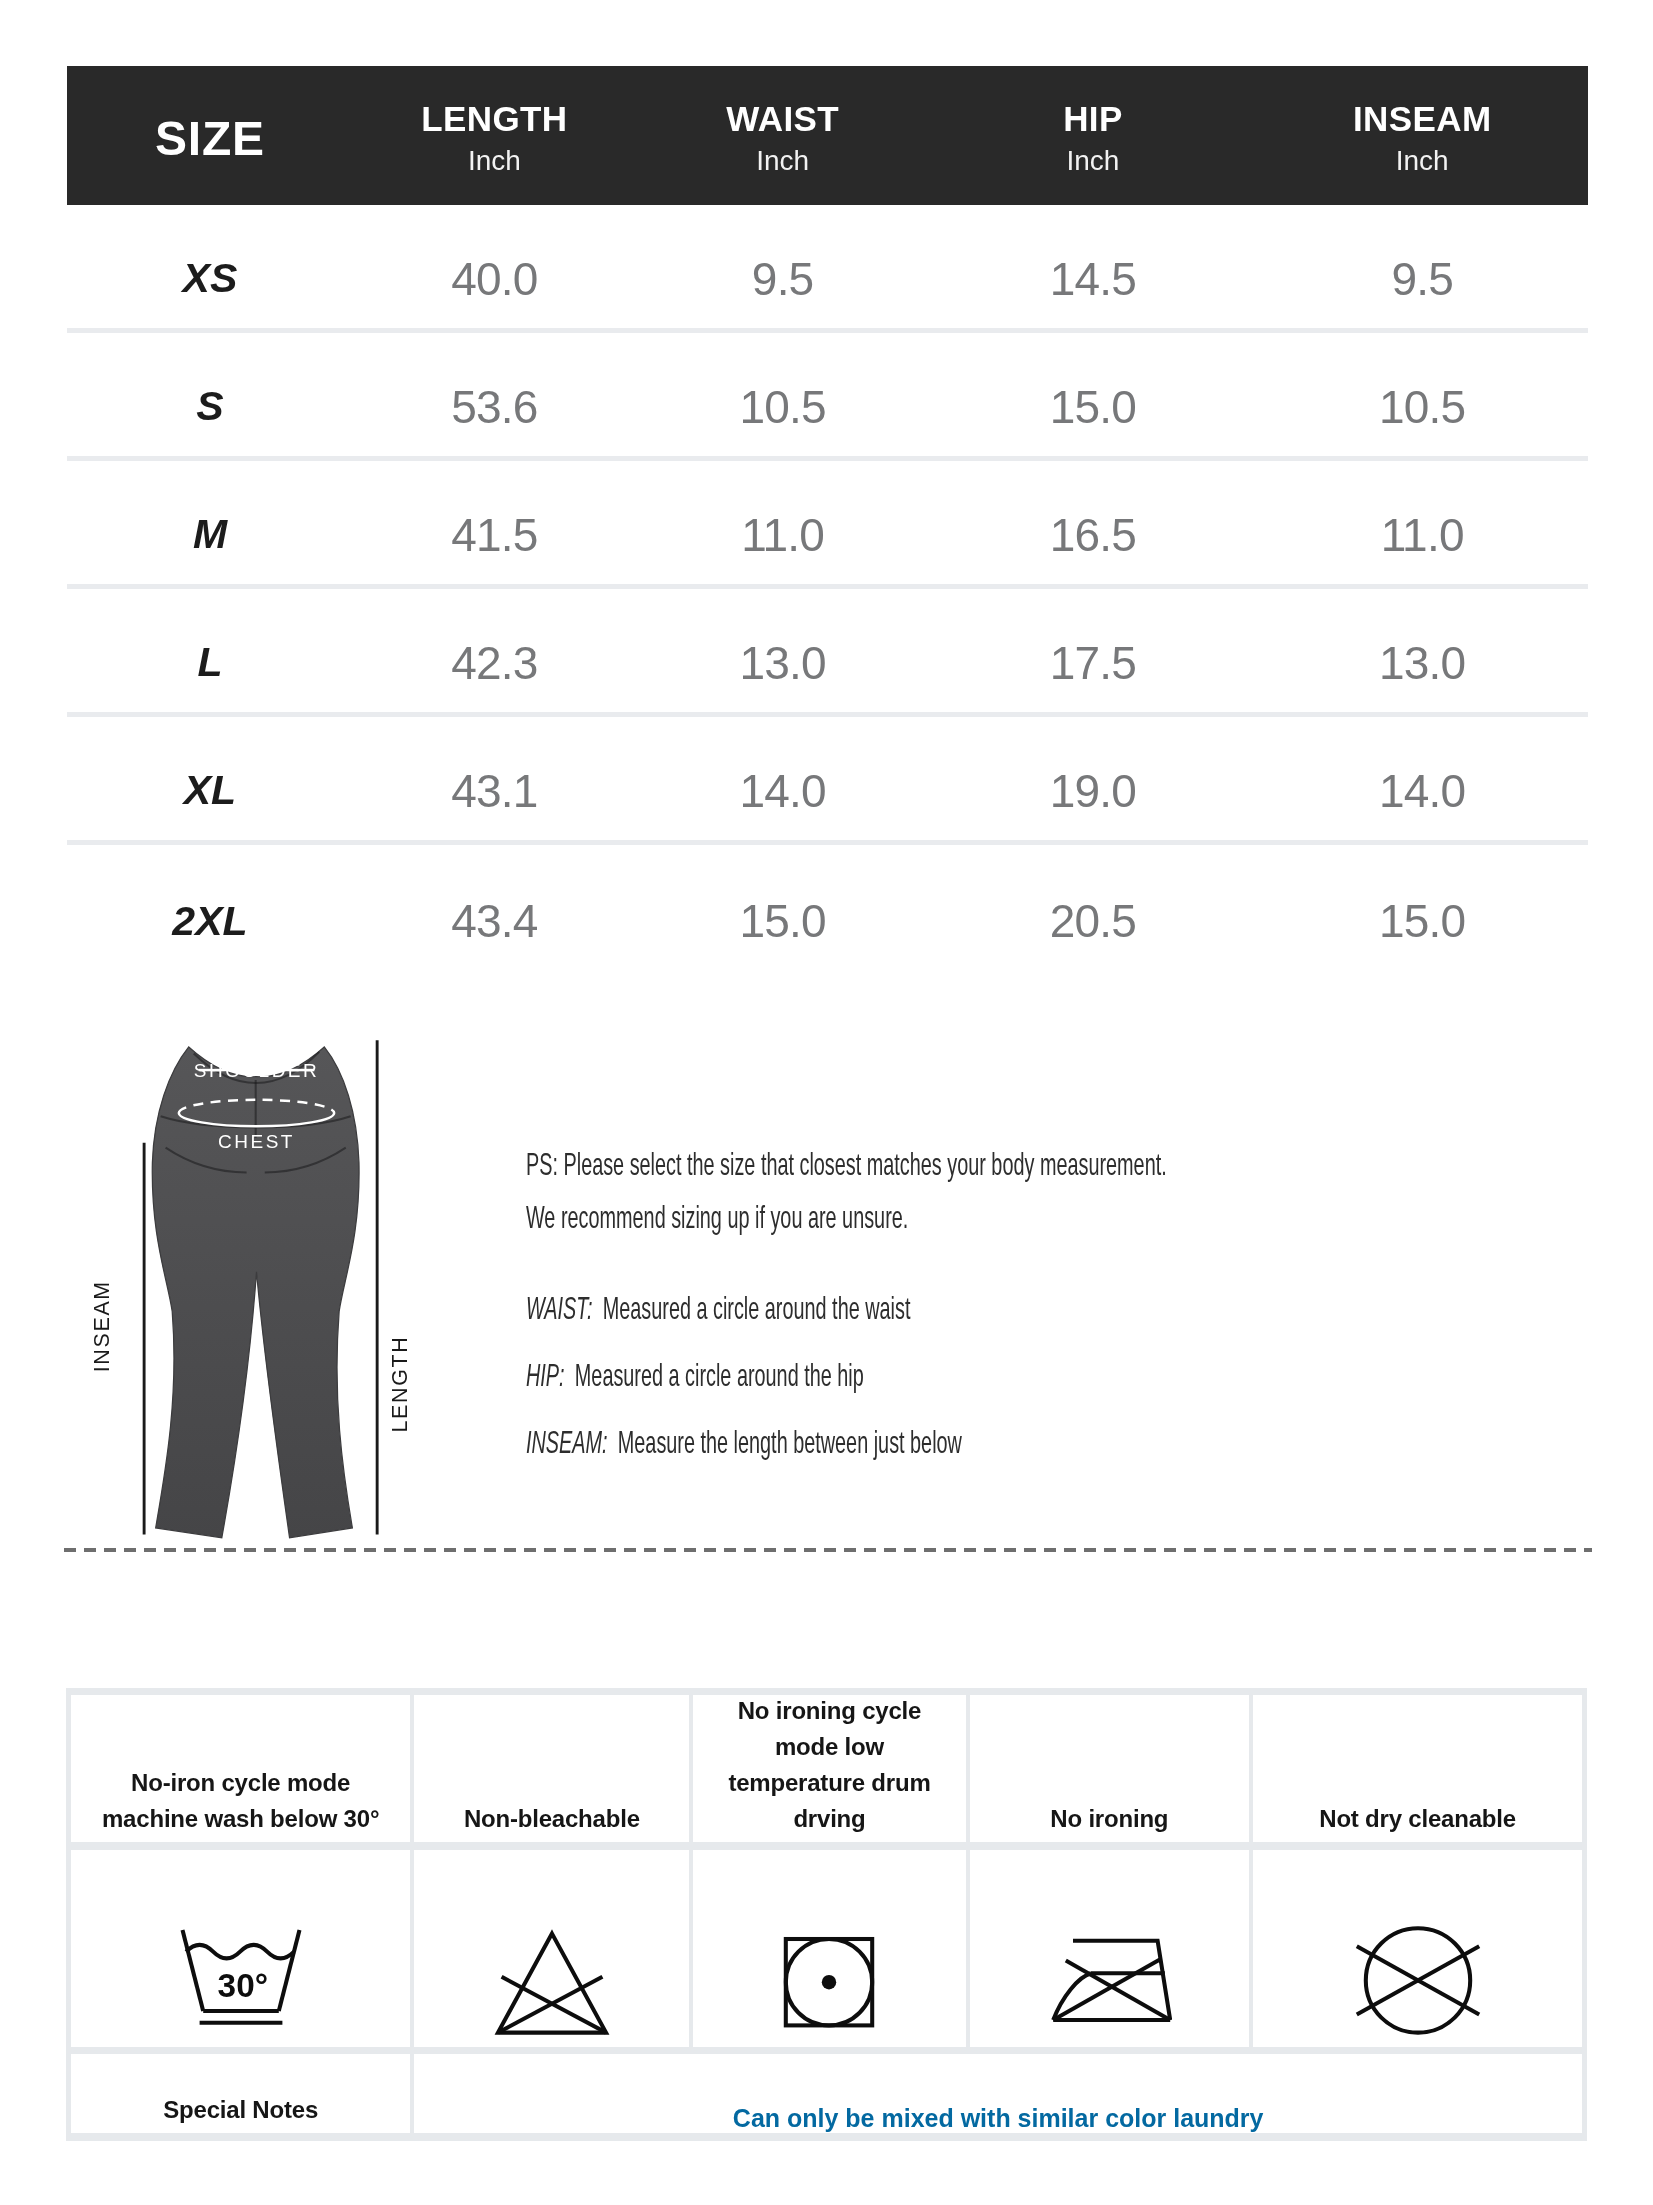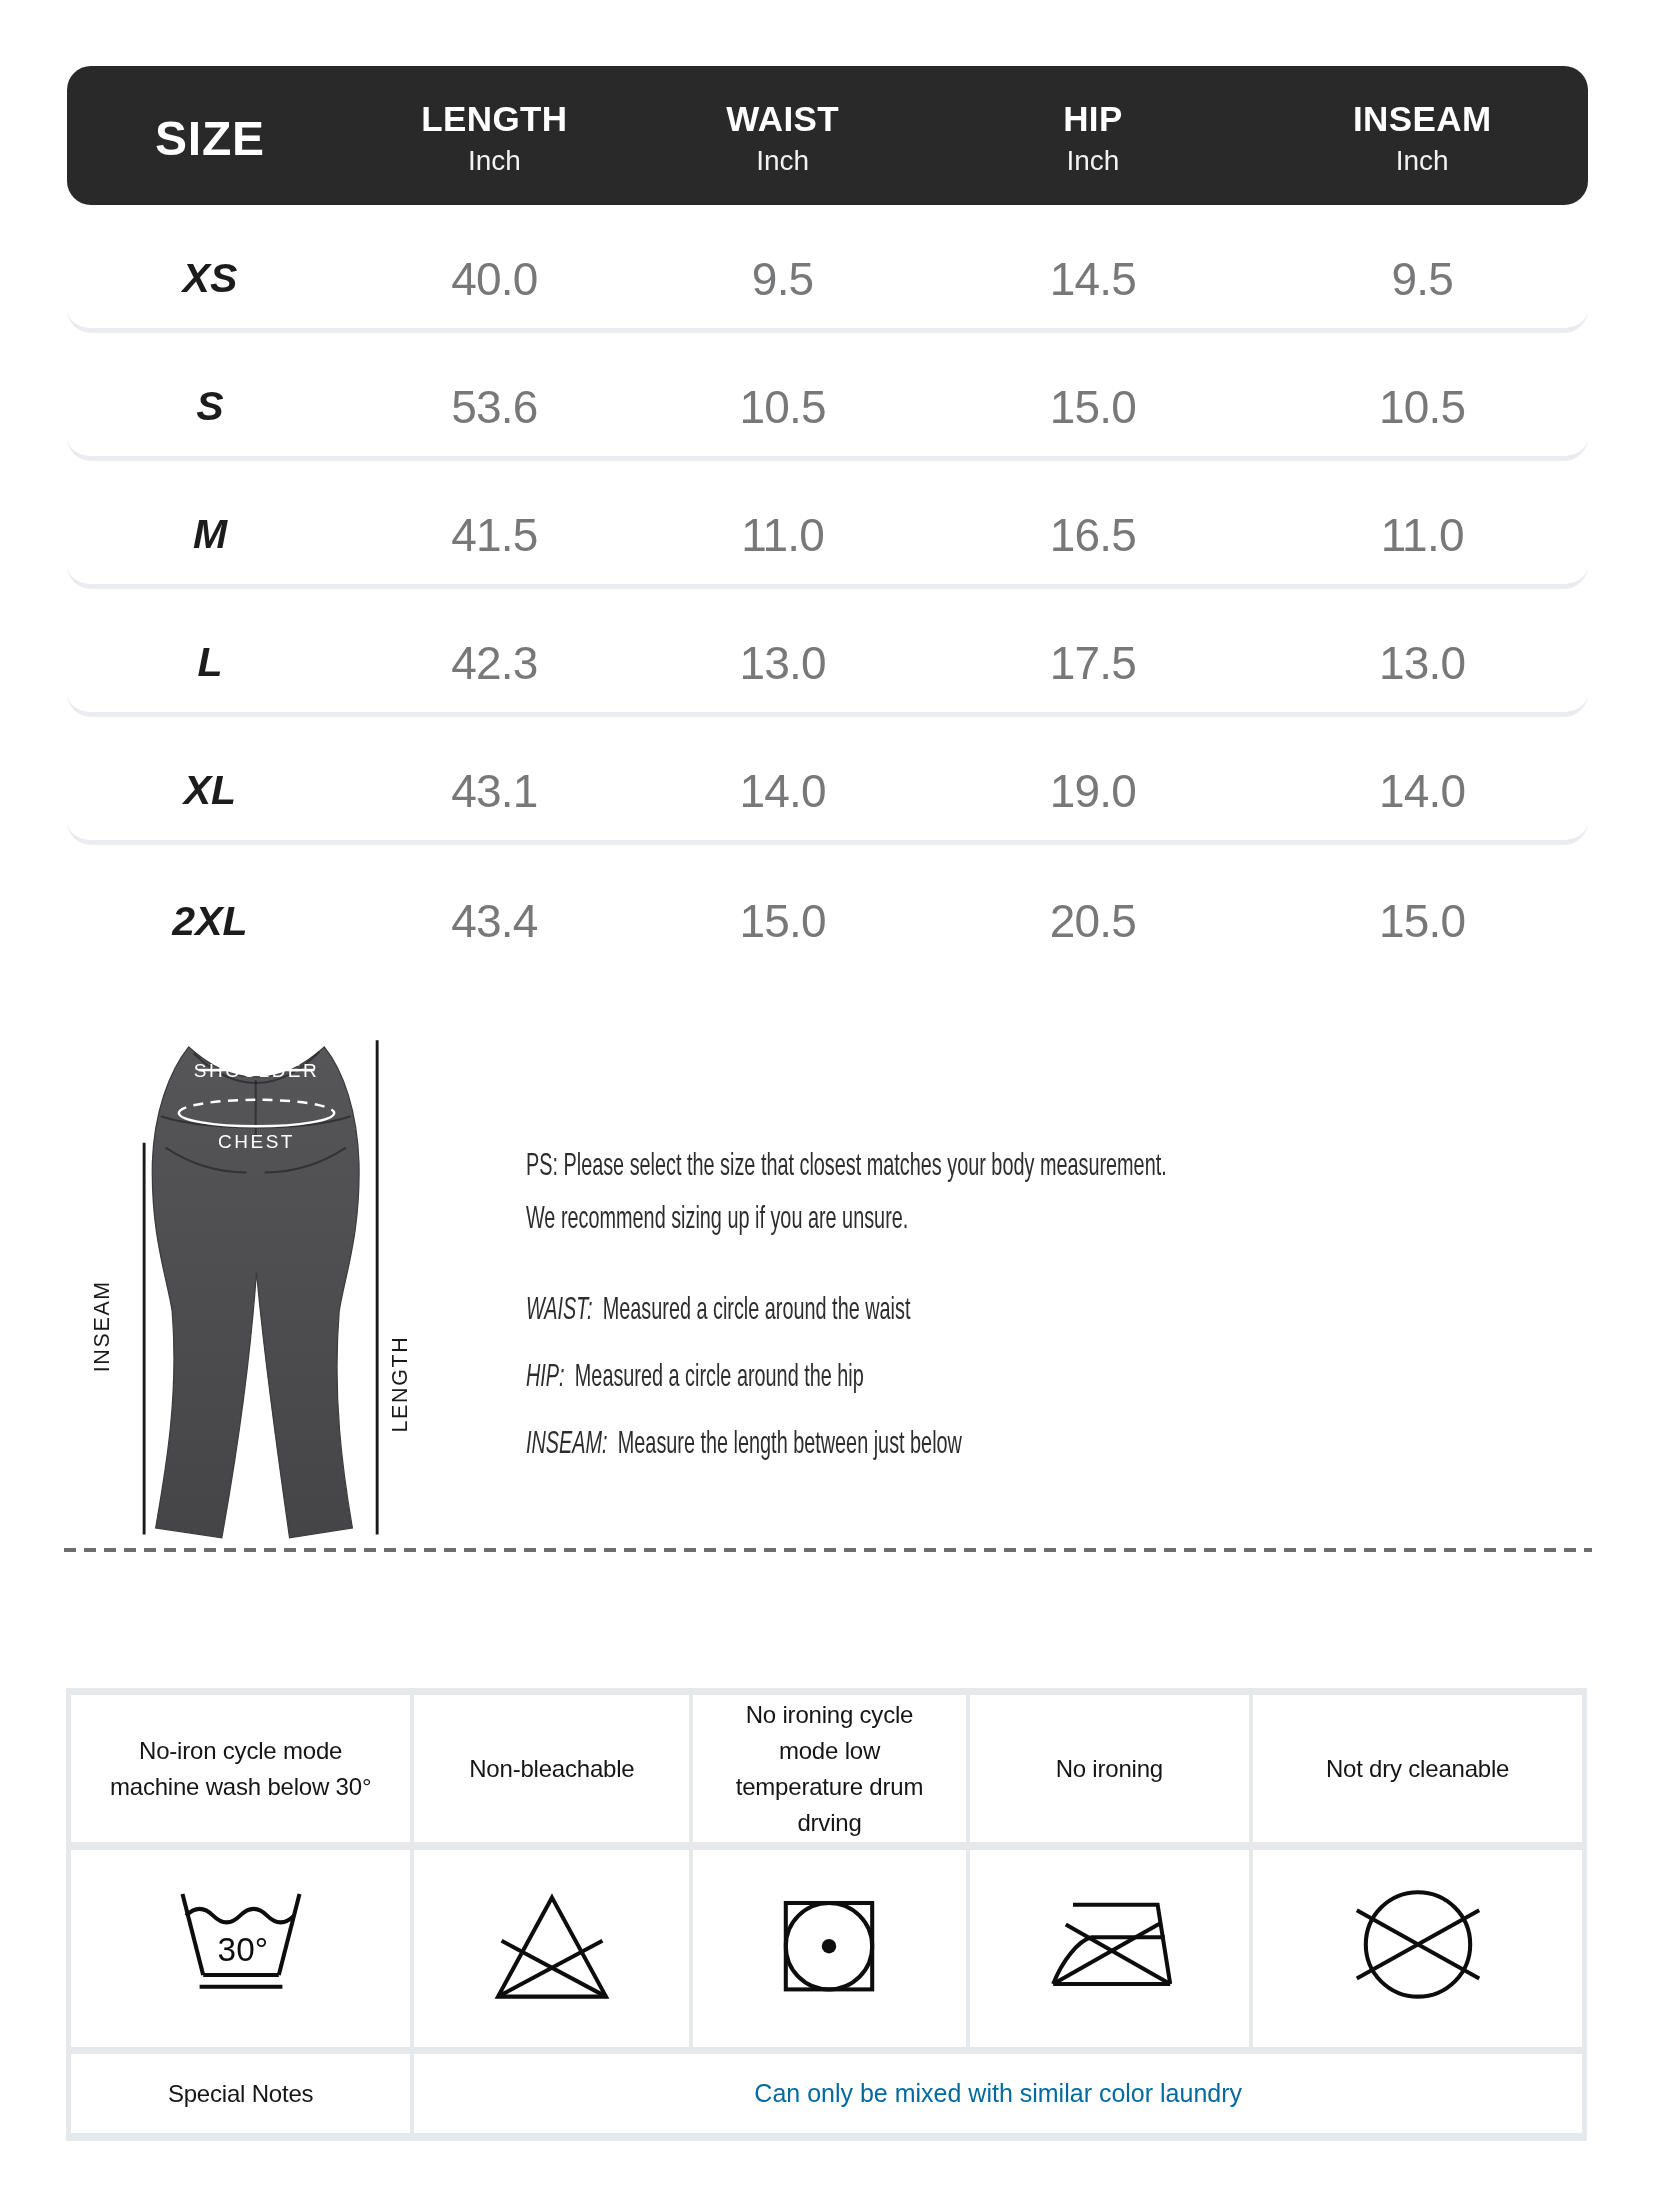--- a/index.html
+++ b/index.html
@@ -1,21 +1,21 @@
 <!DOCTYPE html>
 <html style="font-size:13.2px"><head>
 <meta charset="utf-8">
 <style>
   * { margin: 0; padding: 0; box-sizing: border-box; }
   body { background: #ffffff; font-family: "Liberation Sans", "DejaVu Sans", sans-serif; }
   .page { position: relative; width: 1654px; height: 2205px; background: #ffffff; overflow: hidden; }
 
   
   .size-table { position: absolute; left: 67px; top: 66px; width: 1521px; }
-  .sgrid { display: grid; grid-template-columns: 18.8fr 18.6fr 19.3fr 21.5fr 21.8fr; align-items: center; border-radius: 24px; }
+  .sgrid { display: grid; grid-template-columns: 18.8fr 18.6fr 19.3fr 21.5fr 21.8fr; align-items: center; }
   .thead { background: #292929; height: 139px; }
   .thead .hcell { display: flex; flex-direction: column; align-items: center; justify-content: center; gap: 6.6px; padding-top: 5px; }
   .hsize { color: #ffffff; font-size: 48px; font-weight: 800; letter-spacing: 0.8px; text-align: center; }
   .hlabel { color: #ffffff; font-size: 35px; font-weight: 800; letter-spacing: 0.4px; }
   .hunit { color: #f2f2f2; font-size: 28px; font-weight: 400; }
   .trow { height: 128px; border-bottom: 5.8px solid #e9ebee; background: #ffffff; }
   .trow:last-child { border-bottom: none; }
   .cell { text-align: center; margin-top: 24px; }
   .csize { font-size: 41px; font-weight: 800; font-style: italic; color: #1c1c1c; letter-spacing: 0px; }
   .cval { font-size: 46px; font-weight: 400; color: #77787a; letter-spacing: -0.8px; }
@@ -35,21 +35,21 @@
   .divider-dashed { position: absolute; left: 64px; top: 1548px; width: 1528px; height: 4.1px;
     background: repeating-linear-gradient(90deg, #6e6e6e 0 11.6px, transparent 11.6px 20px); }
 
   
   .wash-title { position: absolute; left: 0; top: 1682px; width: 1654px; text-align: center;
     font-size: 43px; font-weight: 800; color: #101010; letter-spacing: 0.4px; }
   .wash-table { position: absolute; left: 66px; top: 1688px; width: 1521px;
     background: #e6e9ec; padding: 7.4px 5px;
     display: grid; grid-template-columns: 22.7fr 18.4fr 18.2fr 18.7fr 22fr;
     grid-template-rows: 147px 197px 79px; gap: 7.4px 4.1px; }
-  .wcell { background: #ffffff; display: flex; align-items: center; justify-content: center; text-align: center; }
+  .wcell { background: #ffffff; display: flex; align-items: flex-end; justify-content: center; text-align: center; font-weight: bold; }
   .wlabel { font-size: 24px; line-height: 1.5; color: #161616; padding: 5px 23px; letter-spacing: -0.2px; }
   .wnotes-value { grid-column: 2 / 6; font-size: 25px; color: #0369a1; }
   .wicon svg { display: block; }
 </style>
 </head>
 <body>
 
 <div class="page">
 
   <div class="size-table">

